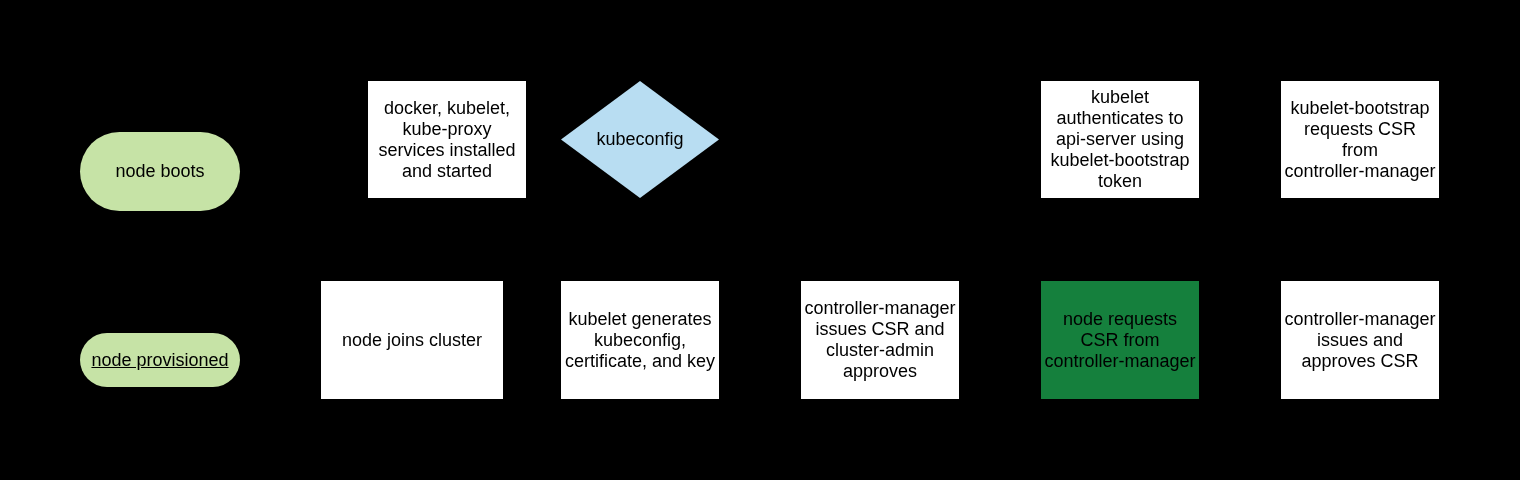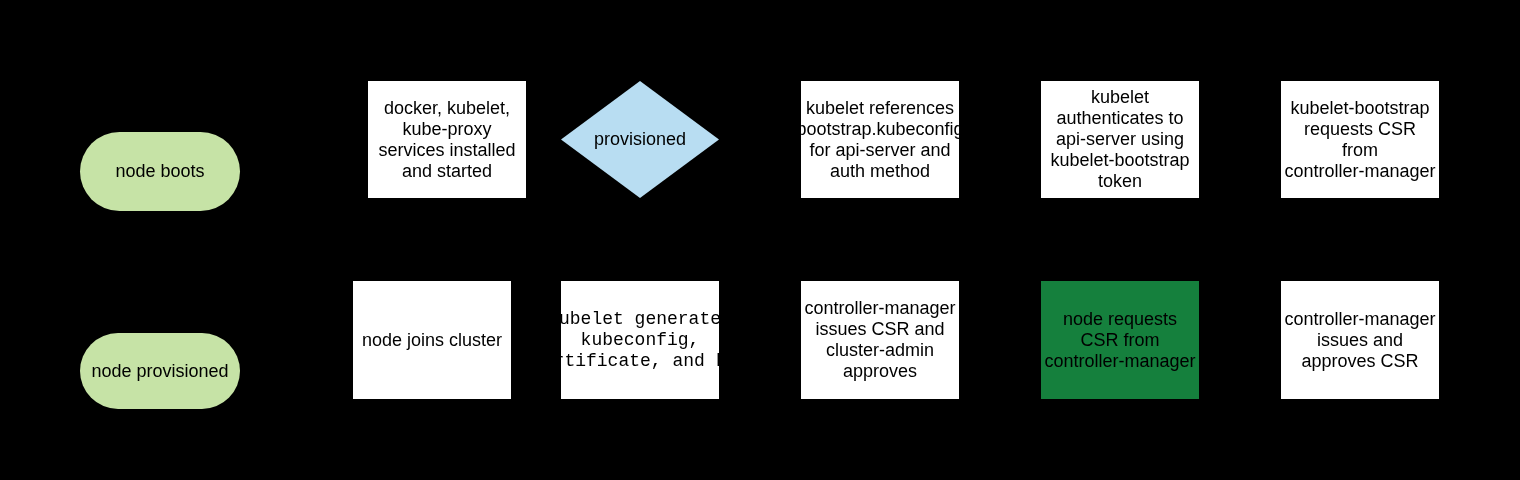--- a/index.html
+++ b/index.html
@@ -48,54 +48,48 @@
 
   <div class="shape process" style="left: 321px; top: 81px; width: 158px; height: 117px; background: rgb(255, 255, 255); margin-left: 47px;">
     <span class="label">docker, kubelet,
 kube-proxy
 services installed
 and started</span>
   </div>
 
   <div class="shape decision" style="left:561px; top:81px; width:158px; height:117px;">
     <div class="diamond-bg" style="background: rgb(184, 221, 242);"></div>
-    <span class="label">provisioned</span>
+    <span class="label">kubeconfig</span>
   </div>
 
-  <div class="shape process" style="left: 801px; top: 81px; width: 158px; height: 117px; background: rgb(255, 255, 255);">
-    <span class="label">kubelet references
-bootstrap.kubeconfig
-for api-server and
-auth method</span>
-  </div>
 
   <div class="shape process" style="left: 1041px; top: 81px; width: 158px; height: 117px; background: rgb(255, 255, 255);">
     <span class="label">kubelet
 authenticates to
 api-server using
 kubelet-bootstrap
 token</span>
   </div>
 
   <div class="shape process" style="left: 1281px; top: 81px; width: 158px; height: 117px; background: rgb(255, 255, 255);">
     <span class="label">kubelet-bootstrap
 requests CSR
 from
 controller-manager</span>
   </div>
 
-  <div class="shape terminator" style="left: 80px; top: 301px; width: 160px; height: 76px; background: rgb(198, 227, 166);">
+  <div class="shape terminator" style="left: 80px; top: 301px; width: 160px; height: 54px; background: rgb(198, 227, 166); text-decoration: underline;">
     <span class="label">node provisioned</span>
   </div>
 
-  <div class="shape process" style="left: 321px; top: 281px; width: 158px; height: 118px; background: rgb(255, 255, 255); margin-left: 32px;">
+  <div class="shape process" style="left: 321px; top: 281px; width: 182px; height: 118px; background: rgb(255, 255, 255);">
     <span class="label">node joins cluster</span>
   </div>
 
-  <div class="shape process" style="left: 561px; top: 281px; width: 158px; height: 118px; background: rgb(255, 255, 255); font-family: Liberation Mono, monospace;">
+  <div class="shape process" style="left: 561px; top: 281px; width: 158px; height: 118px; background: rgb(255, 255, 255);">
     <span class="label">kubelet generates
 kubeconfig,
 certificate, and key</span>
   </div>
 
   <div class="shape process" style="left: 801px; top: 281px; width: 158px; height: 118px; background: rgb(255, 255, 255);">
     <span class="label">controller-manager
 issues CSR and
 cluster-admin
 approves</span>

